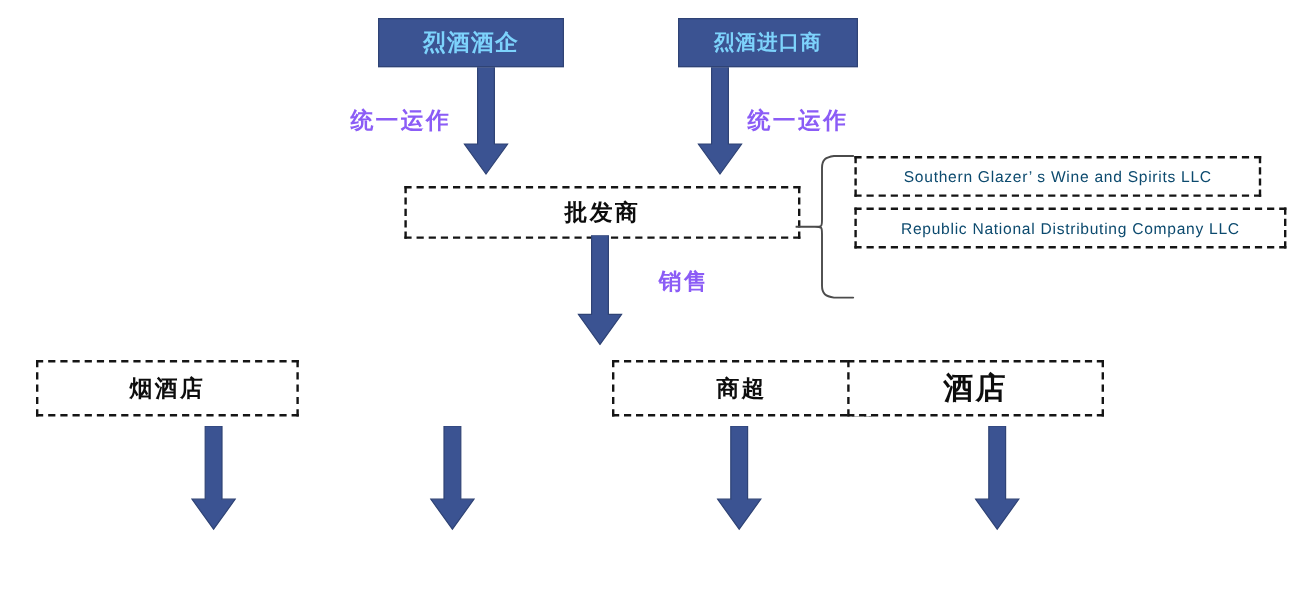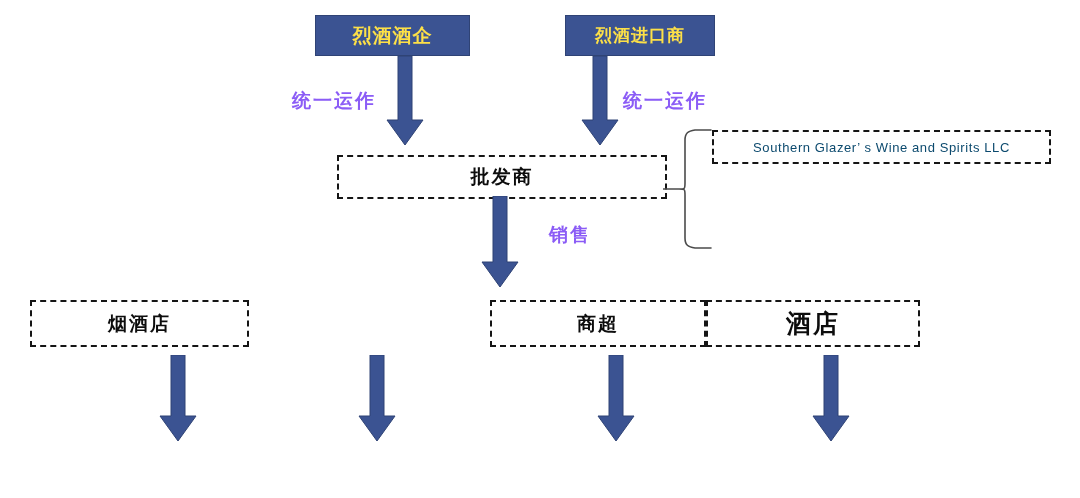--- a/index.html
+++ b/index.html
@@ -2,21 +2,21 @@
 <html><head>
 <meta charset="utf-8">
 <style>
   html,body{margin:0;padding:0;background:#ffffff;}
   #stage{position:relative;width:1080px;height:498px;background:#fff;overflow:hidden;
          font-family:"DejaVu Sans","Liberation Sans",sans-serif;}
 
   
   .solid-box{position:absolute;background:#3b5392;border:1px solid #2f4375;
              display:flex;align-items:center;justify-content:center;
-             color:#fde047;font-weight:700;letter-spacing:1px;}
+             color:#7dd3fc;font-weight:700;letter-spacing:1px;}
 
   
   .dash-box{position:absolute;background:#ffffff;
             border:2px dashed #151515;
             display:flex;align-items:center;justify-content:center;
             color:#0d0d0d;}
   .dash-box.cn{font-weight:700;letter-spacing:2px;
                font-family:Liberation Serif, serif;}
   .dash-box.en{font-family:Liberation Sans, sans-serif;
                font-size:13px;letter-spacing:0.6px;color:#0c4a6e;}
@@ -74,36 +74,39 @@
                L48,2
                M22,67 C22,61 22,61 16,61
                M22,67 L22,110 C22,117 25,119 32,120 L48,120" fill="none" stroke="#4b4b4b" stroke-width="1.6" stroke-linecap="round"></path>
     </svg>
   </div>
 
   <div class="dash-box en" style="left:712px;top:130px;width:335px;height:30px;">
     <span>Southern Glazer’ s Wine and Spirits LLC</span>
   </div>
 
+  <div class="dash-box en" style="left:712px;top:173px;width:356px;height:30px;">
+    <span>Republic National Distributing Company LLC</span>
+  </div>
 
 
   <div class="arrow" style="left:481px;top:196px;width:38px;height:92px;">
     <svg width="38" height="92" viewBox="0 0 38 92">
       <polygon points="12,0 26,0 26,66 37,66 19,91 1,66 12,66" fill="#3b5392" stroke="#2f4375" stroke-width="1"></polygon>
     </svg>
   </div>
 
   <div class="label" style="left:549px;top:222px;font-size:19px;">销售</div>
 
   <div class="dash-box cn" style="left:30px;top:300px;width:215px;height:43px;font-size:19px;">
     <span>烟酒店</span>
   </div>
 
 
-  <div class="dash-box cn" style="left:490px;top:300px;width:212px;height:43px;font-size:19px;">
+  <div class="dash-box cn" style="left:510px;top:300px;width:212px;height:43px;font-size:19px;">
     <span>商超</span>
   </div>
 
   <div class="dash-box cn" style="left:706px;top:300px;width:210px;height:43px;font-size:25px;">
     <span>酒店</span>
   </div>
 
   <div class="arrow" style="left:159px;top:355px;width:38px;height:87px;">
     <svg width="38" height="87" viewBox="0 0 38 87">
       <polygon points="12,0 26,0 26,61 37,61 19,86 1,61 12,61" fill="#3b5392" stroke="#2f4375" stroke-width="1"></polygon>

